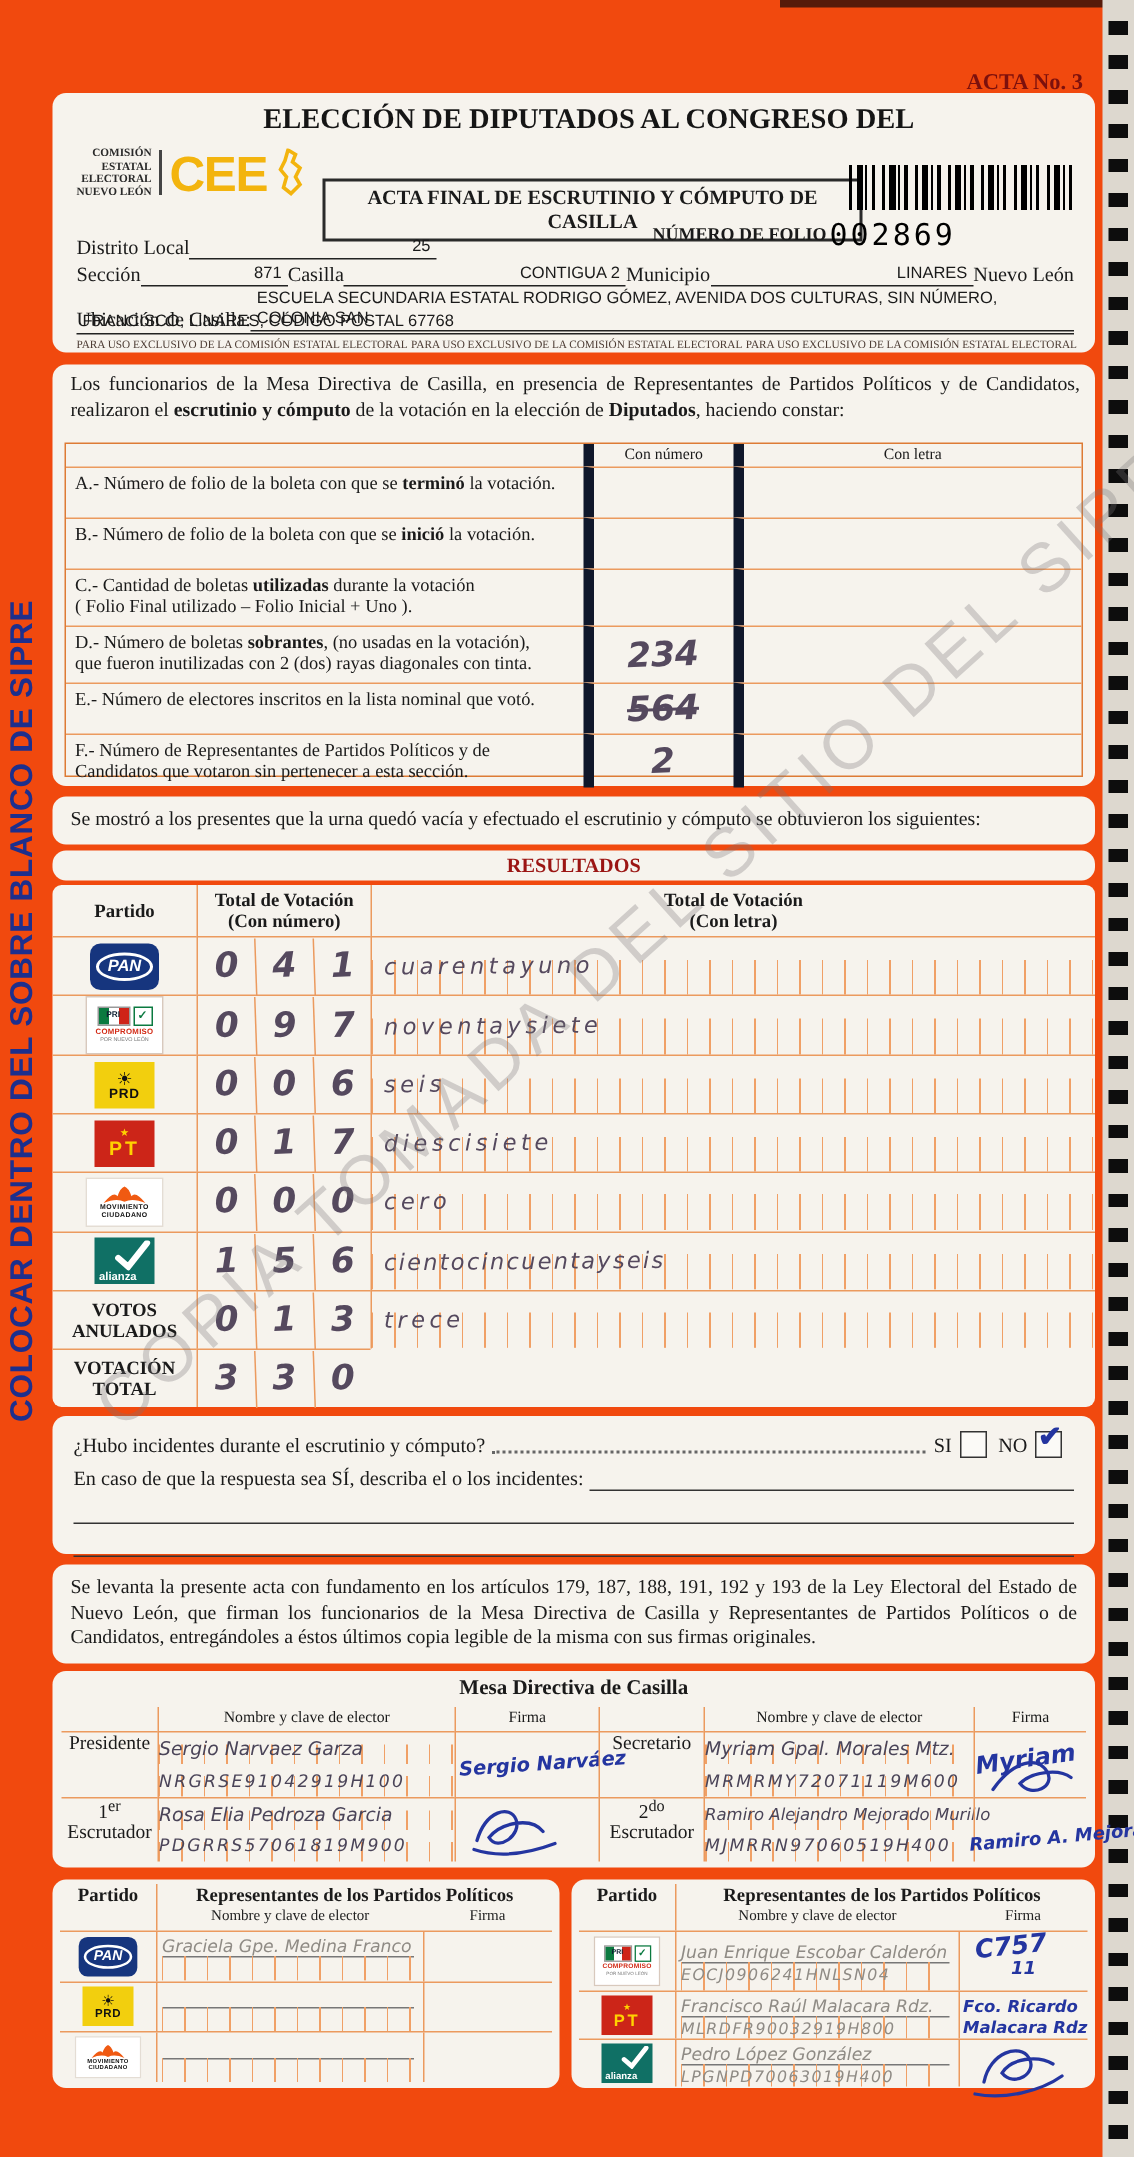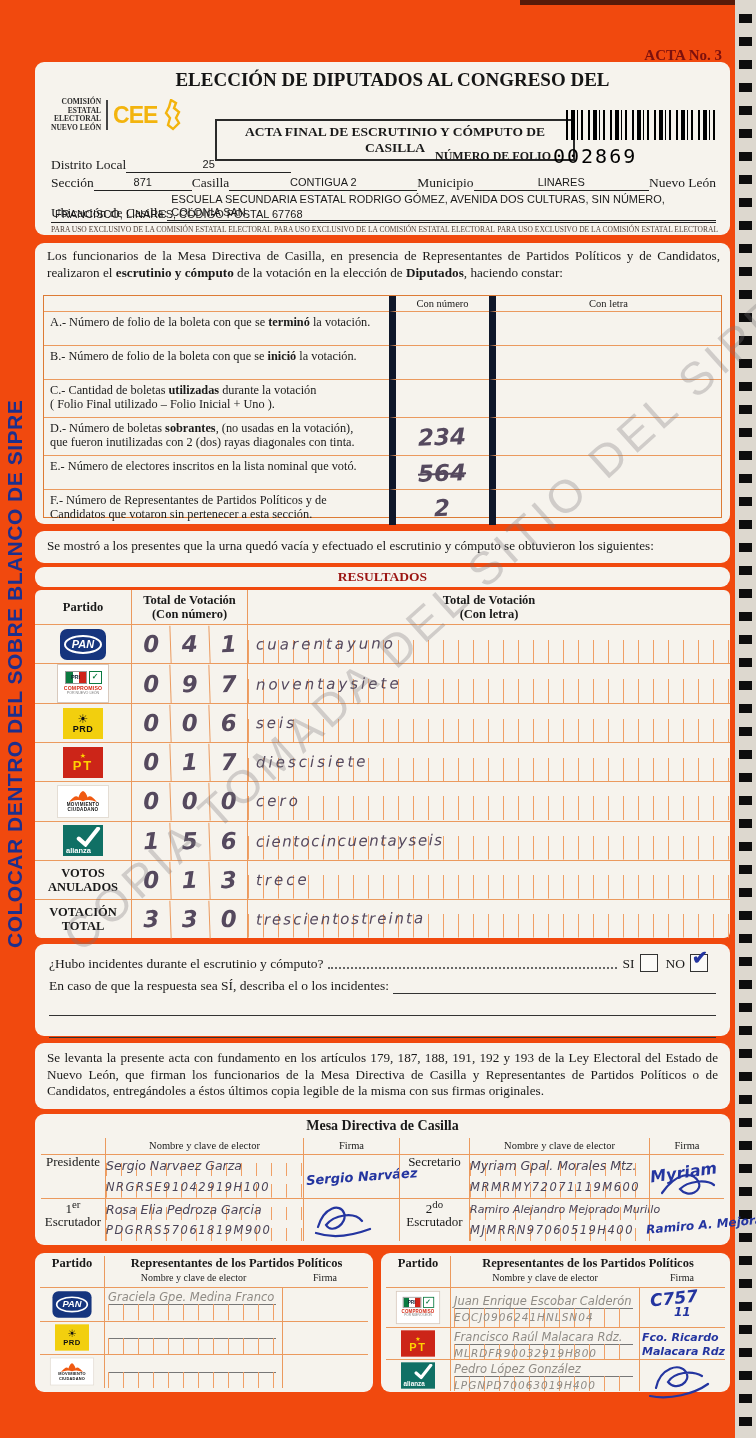--- a/index.html
+++ b/index.html
@@ -28,33 +28,33 @@
   .p-legal {left:35px;top:1043px;width:695px;height:66px;}
   .p-mesa  {left:35px;top:1114px;width:695px;height:131px;}
   .p-repsL {left:35px;top:1253px;width:338px;height:139px;}
   .p-repsR {left:381px;top:1253px;width:349px;height:139px;}
   
   .h-title{position:absolute;left:90px;right:70px;top:7px;text-align:center;font-weight:bold;
         font-size:19px;line-height:1.12;color:#151515;}
   .cee{position:absolute;left:16px;top:36px;display:flex;align-items:center;gap:5px;}
   .cee-org{font-size:7.5px;font-weight:bold;text-align:right;line-height:1.15;color:#2a2a2a;}
   .cee-bar{width:2px;height:30px;background:#444;}
-  .cee-acr{font-family:"Liberation Sans",sans-serif;font-weight:bold;font-size:23px;color:#f3b40e;
+  .cee-acr{font-family:"Liberation Sans",sans-serif;font-weight:bold;font-size:33px;color:#f3b40e;
         letter-spacing:-1px;line-height:1;}
   .cee-nl{margin-left:1px;}
   .h-subbox{position:absolute;left:180px;top:57px;width:348px;border:2px solid #2a2a2a;
         padding:3px 4px;text-align:center;font-weight:bold;font-size:13.5px;background:#f6f3ed;}
   .barcode{position:absolute;right:14px;top:48px;width:150px;height:30px;background:
      repeating-linear-gradient(90deg,#000 0 2px,transparent 2px 5px,#000 5px 9px,transparent 9px 11px,
      #000 11px 12px,transparent 12px 15px,#000 15px 17px,transparent 17px 22px);}
   .folio-label{position:absolute;left:400px;top:87px;font-weight:bold;font-size:12px;}
   .folio-value{position:absolute;left:518px;top:82px;font-family:"DejaVu Sans Mono",monospace;
         font-size:20px;letter-spacing:2px;color:#000000;}
   .frow{position:absolute;display:flex;align-items:flex-end;font-size:13.5px;}
-  .fline{border-bottom:1px solid #222;text-align:center;font-family:"Liberation Sans",sans-serif;
+  .fline{border-bottom:1px solid #222;text-align:right;font-family:"Liberation Sans",sans-serif;
         font-size:11px;line-height:1.2;padding:0 4px 1px 4px;}
   .f1{left:16px;top:95px;width:240px;}
   .f2{left:16px;top:113px;right:14px;}
   .f3{left:16px;top:131px;right:14px;}
   .f4{left:16px;top:146px;right:14px;}
   .notes{position:absolute;left:16px;right:12px;top:163px;display:flex;justify-content:space-between;
         font-size:7.5px;color:#4c3c34;}
   
   .intro-par{position:absolute;left:12px;right:10px;top:5px;font-size:13.2px;line-height:1.25;
         text-align:justify;}
@@ -418,23 +418,20 @@
       <div class="rc cfirst">
           <div class="r-partylabel">VOTACIÓN TOTAL</div>
         </div>
       <div class="rc">
           <div class="digits">
         <span class="digit hw hw-big">3</span>
         <span class="digit hw hw-big">3</span>
         <span class="digit hw hw-big">0</span>
           </div>
         </div>
-      <div class="rc comb letra-cell">
-          <span class="hw hw-word" style="letter-spacing:2px">trescientostreinta</span>
-        </div>
     </div>
   </section>
 
   <section class="panel p-incid">
     <div class="inc-row">
       <span>¿Hubo incidentes durante el escrutinio y cómputo?</span>
       <span class="leader"></span>
       <span>SI</span>
       <span class="chk"></span>
       <span>NO</span>

